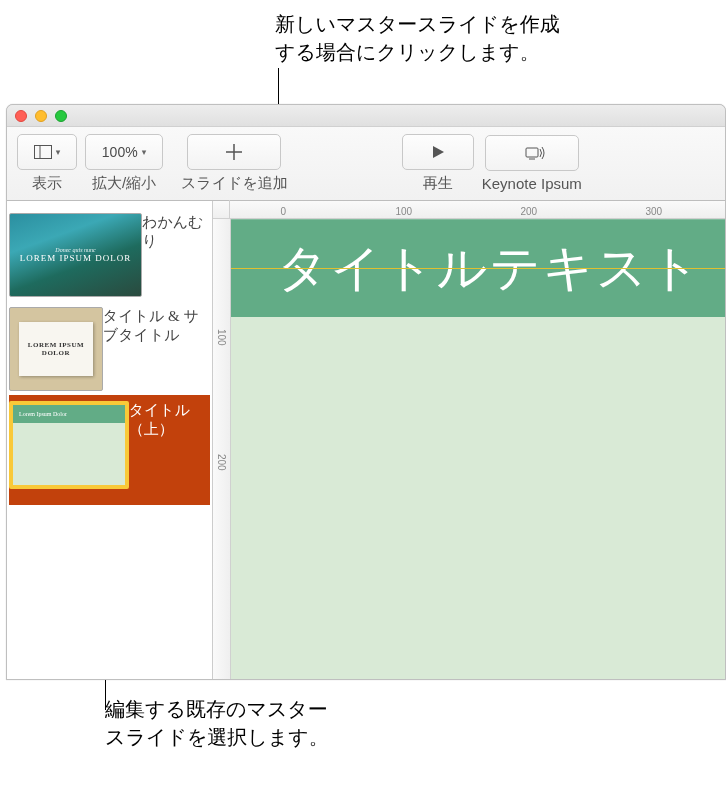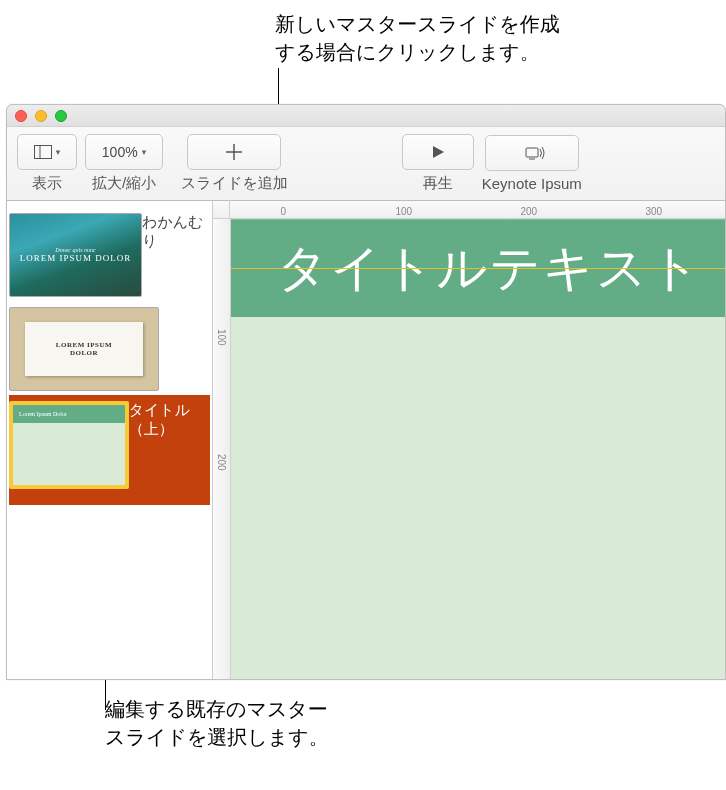--- a/index.html
+++ b/index.html
@@ -292,20 +292,21 @@
         <div class="thumb-label">わかんむり</div>
       </div>
 
       <div class="thumb-item">
         <div class="thumb thumb2">
           <div class="thumb2-card">
             <div class="thumb2-text">LOREM IPSUM</div>
             <div class="thumb2-text">DOLOR</div>
           </div>
         </div>
+        <div class="thumb-label">タイトル &amp; サブタイトル</div>
       </div>
 
       <div class="thumb-item selected">
         <div class="thumb thumb3">
           <div class="thumb3-header">
             <div class="thumb3-title">Lorem Ipsum Dolor</div>
           </div>
         </div>
         <div class="thumb-label">タイトル（上）</div>
       </div>

